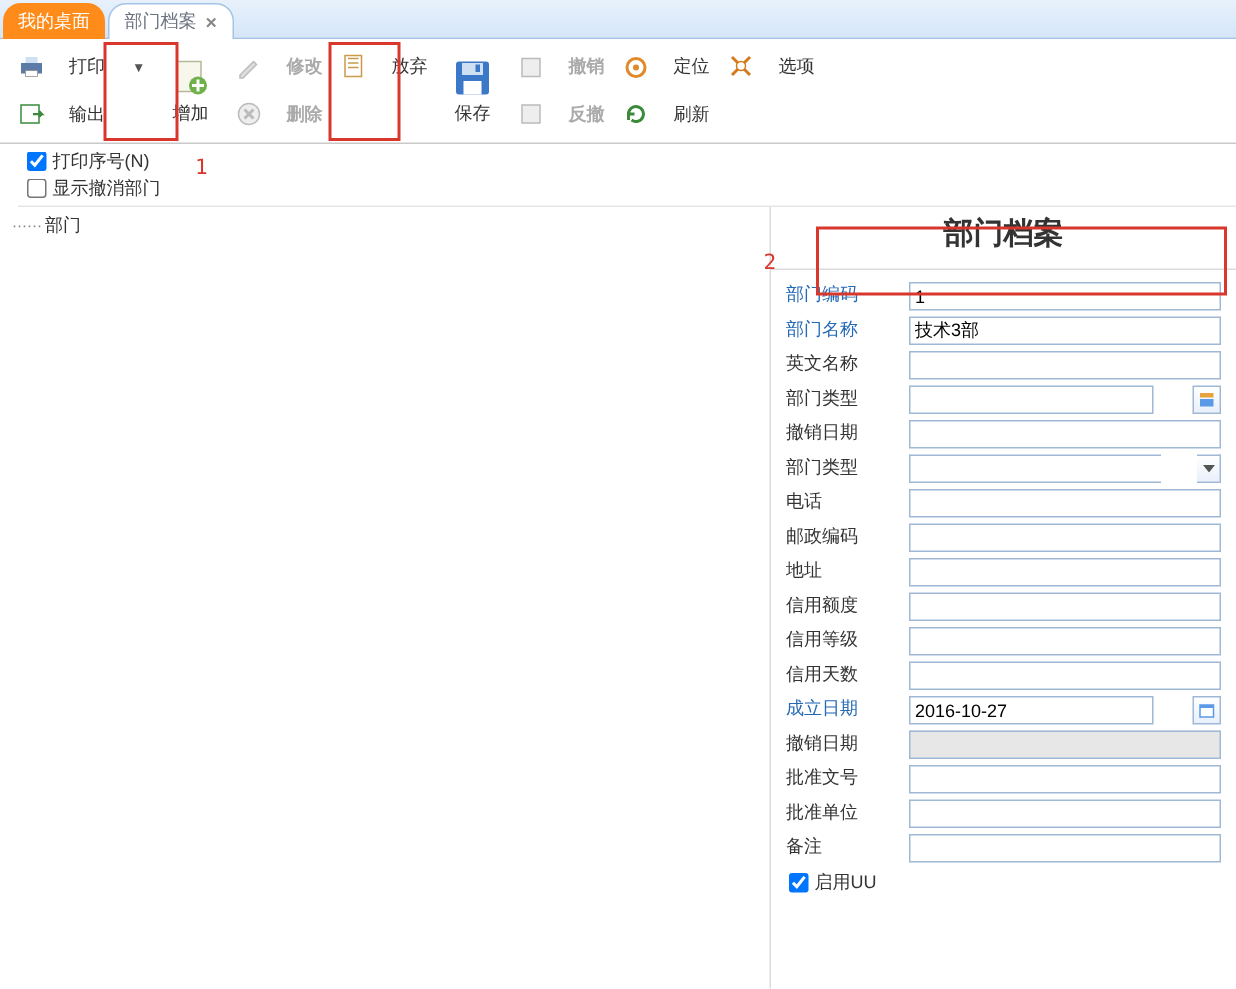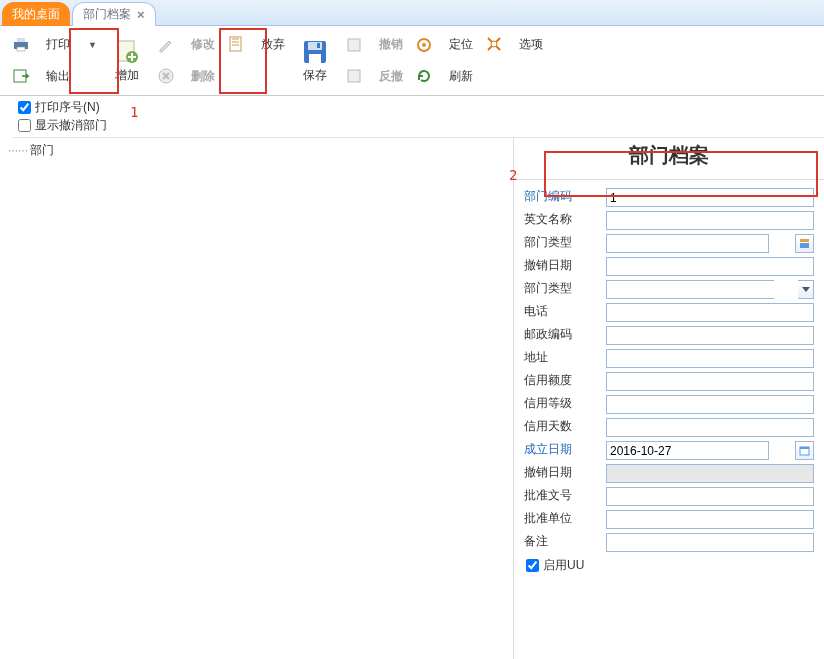--- a/index.html
+++ b/index.html
@@ -211,20 +211,24 @@
     <div class="title-bar">部门档案</div>
     <div class="form">
 
       <div class="hl" style="left:544px;top:151px;width:274px;height:46px"></div>
 
       <div class="row">
           <span class="flabel link">部门编码</span>
           <input class="finput" value="1" style="">
         </div>
       <div class="row">
+          <span class="flabel link">部门名称</span>
+          <input class="finput" value="技术3部" style="">
+        </div>
+      <div class="row">
           <span class="flabel">英文名称</span>
           <input class="finput" style="">
         </div>
       <div class="row">
           <span class="flabel">部门类型</span>
           <input class="finput" style="">
           <span class="btn-sq">
             <svg width="11" height="11">
               <rect x="1" y="1" width="9" height="3" fill="#e6a23c"></rect>
               <rect x="1" y="5" width="9" height="5" fill="#5a9ae6"></rect>

